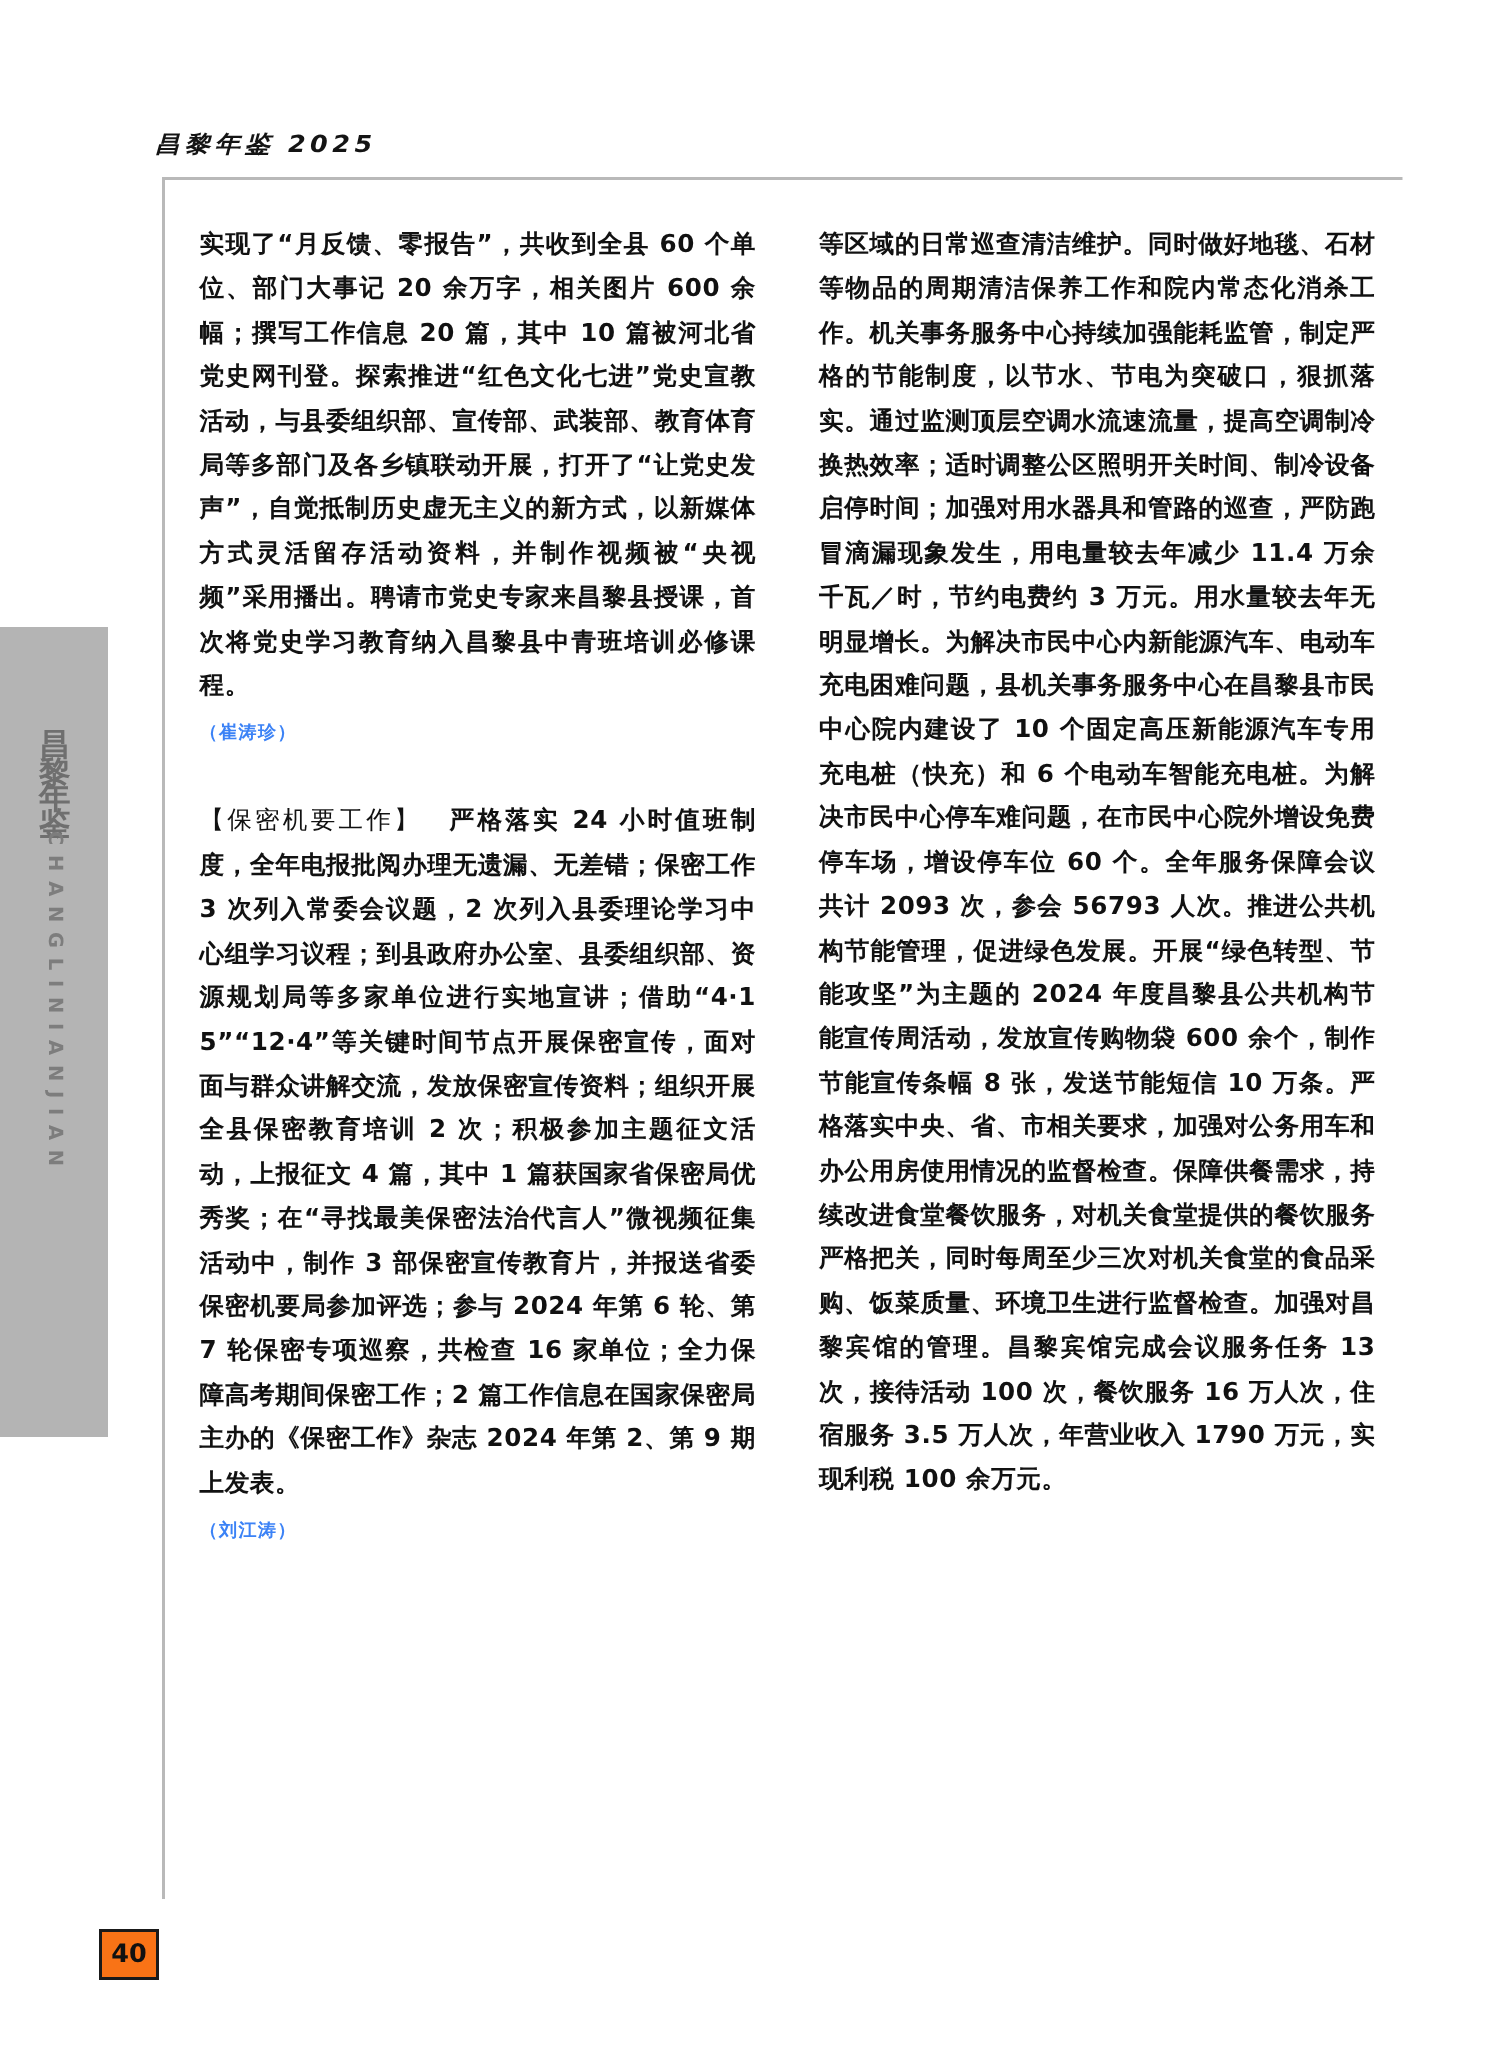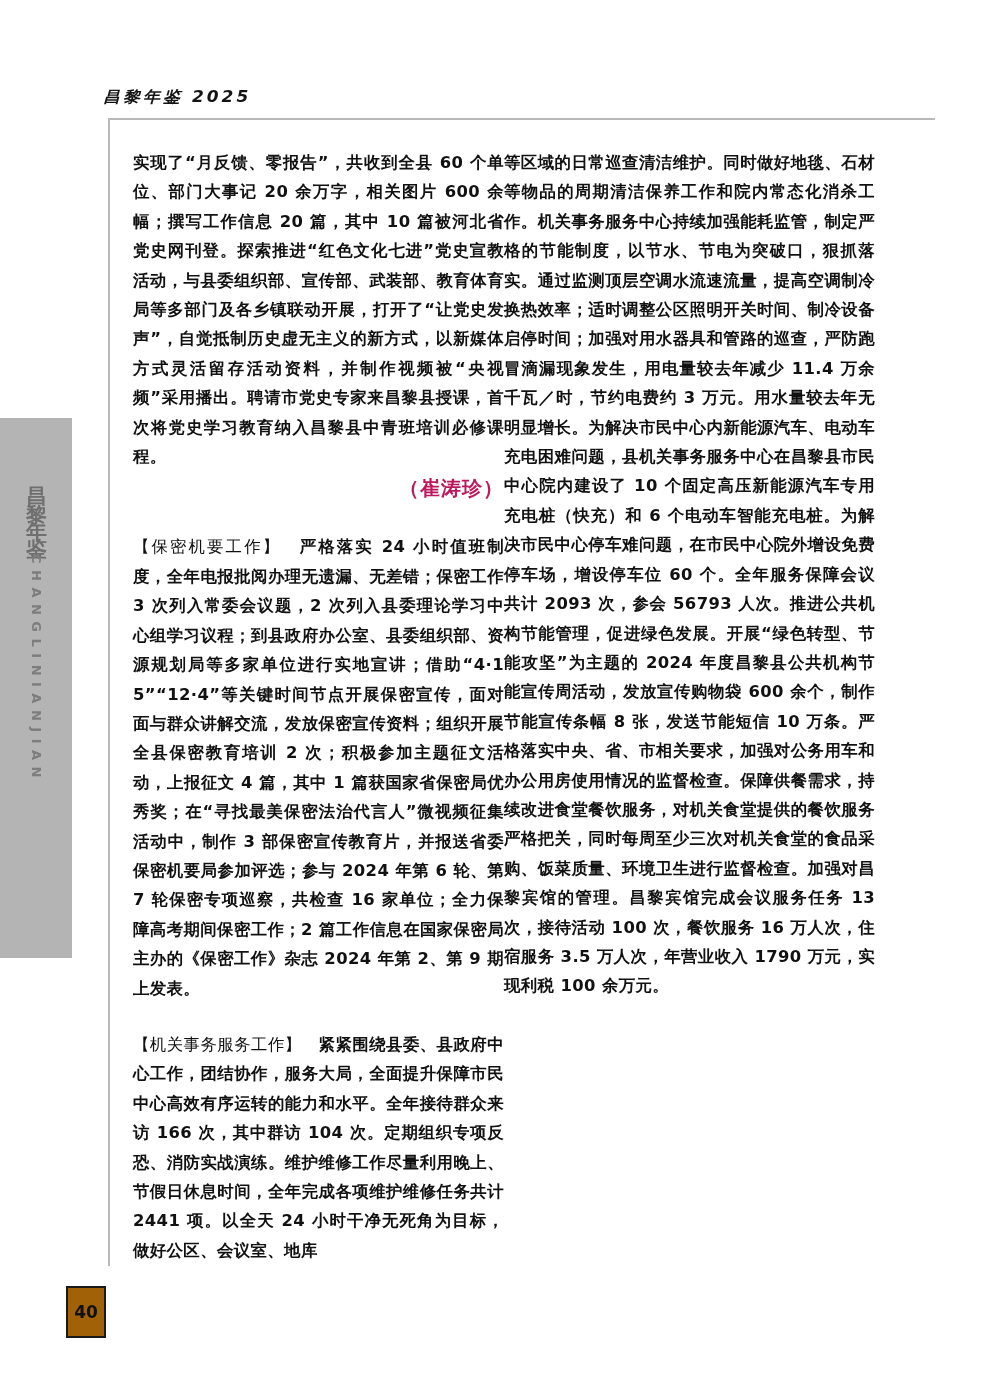--- a/index.html
+++ b/index.html
@@ -84,20 +84,21 @@
     box-sizing: border-box;
   }
 
   #columns {
     position: absolute;
     left: 133px;
     top: 148px;
     width: 785px;
     height: 1120px;
     display: flex;
+    gap: 42px;
   }
   .column {
     width: 371px;
     position: relative;
   }
 
   
   .para {
     font-family: "DejaVu Sans", "Liberation Sans", sans-serif;
     font-weight: 700;
@@ -110,37 +111,37 @@
     margin: 0 0 0 0;
     filter: blur(0.28px);
     word-break: break-all;
   }
   .para .lead {
     font-weight: 400;
   }
   .sig {
     font-family: "DejaVu Sans", "Liberation Sans", sans-serif;
     font-weight: 700;
-    font-size: 20px;
+    font-size: 12px;
     line-height: 34px;
-    color: #be185d;
-    text-align: right;
+    color: #3b82f6;
+    text-align: left;
     filter: blur(0.28px);
     letter-spacing: 1px;
   }
   .gap-block { height: 27px; }
 
   
   #folio {
     position: absolute;
     left: 66px;
     top: 1286px;
     width: 40px;
-    height: 52px;
-    background: #a16207;
+    height: 34px;
+    background: #f97316;
     border: 2.5px solid #1a1a1a;
     box-sizing: border-box;
     display: flex;
     align-items: center;
     justify-content: center;
     font-family: "DejaVu Sans", sans-serif;
     font-weight: 700;
     font-size: 17px;
     color: #111111;
     filter: blur(0.3px);
@@ -160,22 +161,22 @@
 
   <div id="content-box"></div>
 
   <div id="columns">
 
     <div class="column">
       <p class="para">实现了“月反馈、零报告”，共收到全县 60 个单位、部门大事记 20 余万字，相关图片 600 余幅；撰写工作信息 20 篇，其中 10 篇被河北省党史网刊登。探索推进“红色文化七进”党史宣教活动，与县委组织部、宣传部、武装部、教育体育局等多部门及各乡镇联动开展，打开了“让党史发声”，自觉抵制历史虚无主义的新方式，以新媒体方式灵活留存活动资料，并制作视频被“央视频”采用播出。聘请市党史专家来昌黎县授课，首次将党史学习教育纳入昌黎县中青班培训必修课程。</p>
       <div class="sig">（崔涛珍）</div>
       <div class="gap-block"></div>
       <p class="para"><span class="lead">【保密机要工作】</span>　<span>严格落实 24 小时值班制度，全年电报批阅办理无遗漏、无差错；保密工作 3 次列入常委会议题，2 次列入县委理论学习中心组学习议程；到县政府办公室、县委组织部、资源规划局等多家单位进行实地宣讲；借助“4·15”“12·4”等关键时间节点开展保密宣传，面对面与群众讲解交流，发放保密宣传资料；组织开展全县保密教育培训 2 次；积极参加主题征文活动，上报征文 4 篇，其中 1 篇获国家省保密局优秀奖；在“寻找最美保密法治代言人”微视频征集活动中，制作 3 部保密宣传教育片，并报送省委保密机要局参加评选；参与 2024 年第 6 轮、第 7 轮保密专项巡察，共检查 16 家单位；全力保障高考期间保密工作；2 篇工作信息在国家保密局主办的《保密工作》杂志 2024 年第 2、第 9 期上发表。</span></p>
+      <div class="sig">（刘江涛）</div>
       <div class="gap-block"></div>
-      <p class="para"><span class="lead">【机关事务服务工作】</span>　<span>紧紧围绕县委、县政府中心工作，团结协作，服务大局，全面提升保障市民中心高效有序运转的能力和水平。全年接待群众来访 166 次，其中群访 104 次。定期组织专项反恐、消防实战演练。维护维修工作尽量利用晚上、节假日休息时间，全年完成各项维护维修任务共计 2441 项。以全天 24 小时干净无死角为目标，做好公区、会议室、地库</span></p>
     </div>
 
     <div class="column">
       <p class="para">等区域的日常巡查清洁维护。同时做好地毯、石材等物品的周期清洁保养工作和院内常态化消杀工作。机关事务服务中心持续加强能耗监管，制定严格的节能制度，以节水、节电为突破口，狠抓落实。通过监测顶层空调水流速流量，提高空调制冷换热效率；适时调整公区照明开关时间、制冷设备启停时间；加强对用水器具和管路的巡查，严防跑冒滴漏现象发生，用电量较去年减少 11.4 万余千瓦／时，节约电费约 3 万元。用水量较去年无明显增长。为解决市民中心内新能源汽车、电动车充电困难问题，县机关事务服务中心在昌黎县市民中心院内建设了 10 个固定高压新能源汽车专用充电桩（快充）和 6 个电动车智能充电桩。为解决市民中心停车难问题，在市民中心院外增设免费停车场，增设停车位 60 个。全年服务保障会议共计 2093 次，参会 56793 人次。推进公共机构节能管理，促进绿色发展。开展“绿色转型、节能攻坚”为主题的 2024 年度昌黎县公共机构节能宣传周活动，发放宣传购物袋 600 余个，制作节能宣传条幅 8 张，发送节能短信 10 万条。严格落实中央、省、市相关要求，加强对公务用车和办公用房使用情况的监督检查。保障供餐需求，持续改进食堂餐饮服务，对机关食堂提供的餐饮服务严格把关，同时每周至少三次对机关食堂的食品采购、饭菜质量、环境卫生进行监督检查。加强对昌黎宾馆的管理。昌黎宾馆完成会议服务任务 13 次，接待活动 100 次，餐饮服务 16 万人次，住宿服务 3.5 万人次，年营业收入 1790 万元，实现利税 100 余万元。</p>
       <div class="gap-block"></div>
     </div>
 
   </div>
 
   <div id="folio">40</div>

